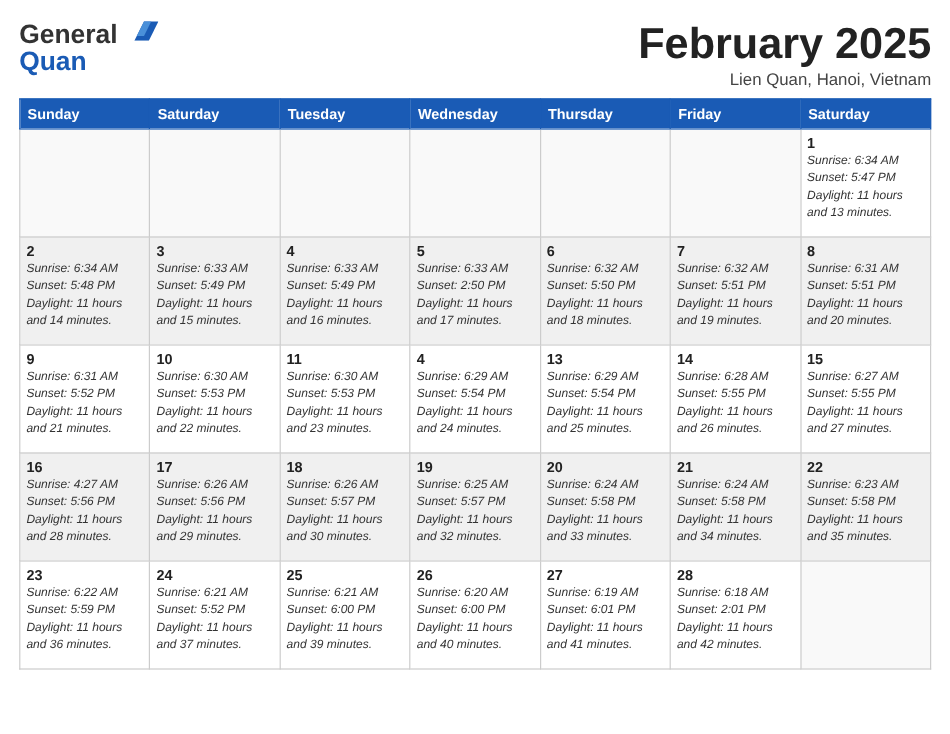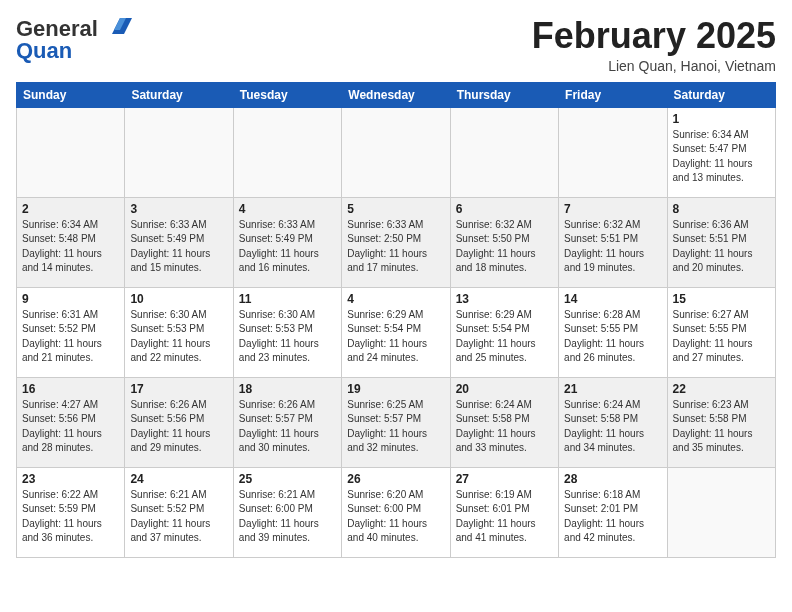--- a/index.html
+++ b/index.html
@@ -66,20 +66,21 @@
       font-weight: bold;
       font-size: 12px;
       color: #222;
       display: block;
       margin-bottom: 2px;
     }
     .day-info {
       color: #333;
       font-size: 10px;
       line-height: 1.45;
+      font-style: italic;
     }
     .row-shaded td {
       background: #f0f0f0;
     }
   </style>
 </head>
 <body>
 
 <div class="header">
   <div class="logo">
@@ -164,21 +165,21 @@
         </td>
         <td>
           <span class="day-num">7</span>
           <div class="day-info">Sunrise: 6:32 AM
 Sunset: 5:51 PM
 Daylight: 11 hours
 and 19 minutes.</div>
         </td>
         <td>
           <span class="day-num">8</span>
-          <div class="day-info">Sunrise: 6:36 AM
+          <div class="day-info">Sunrise: 6:31 AM
 Sunset: 5:51 PM
 Daylight: 11 hours
 and 20 minutes.</div>
         </td>
       </tr>
       <tr>
         <td>
           <span class="day-num">9</span>
           <div class="day-info">Sunrise: 6:31 AM
 Sunset: 5:52 PM

